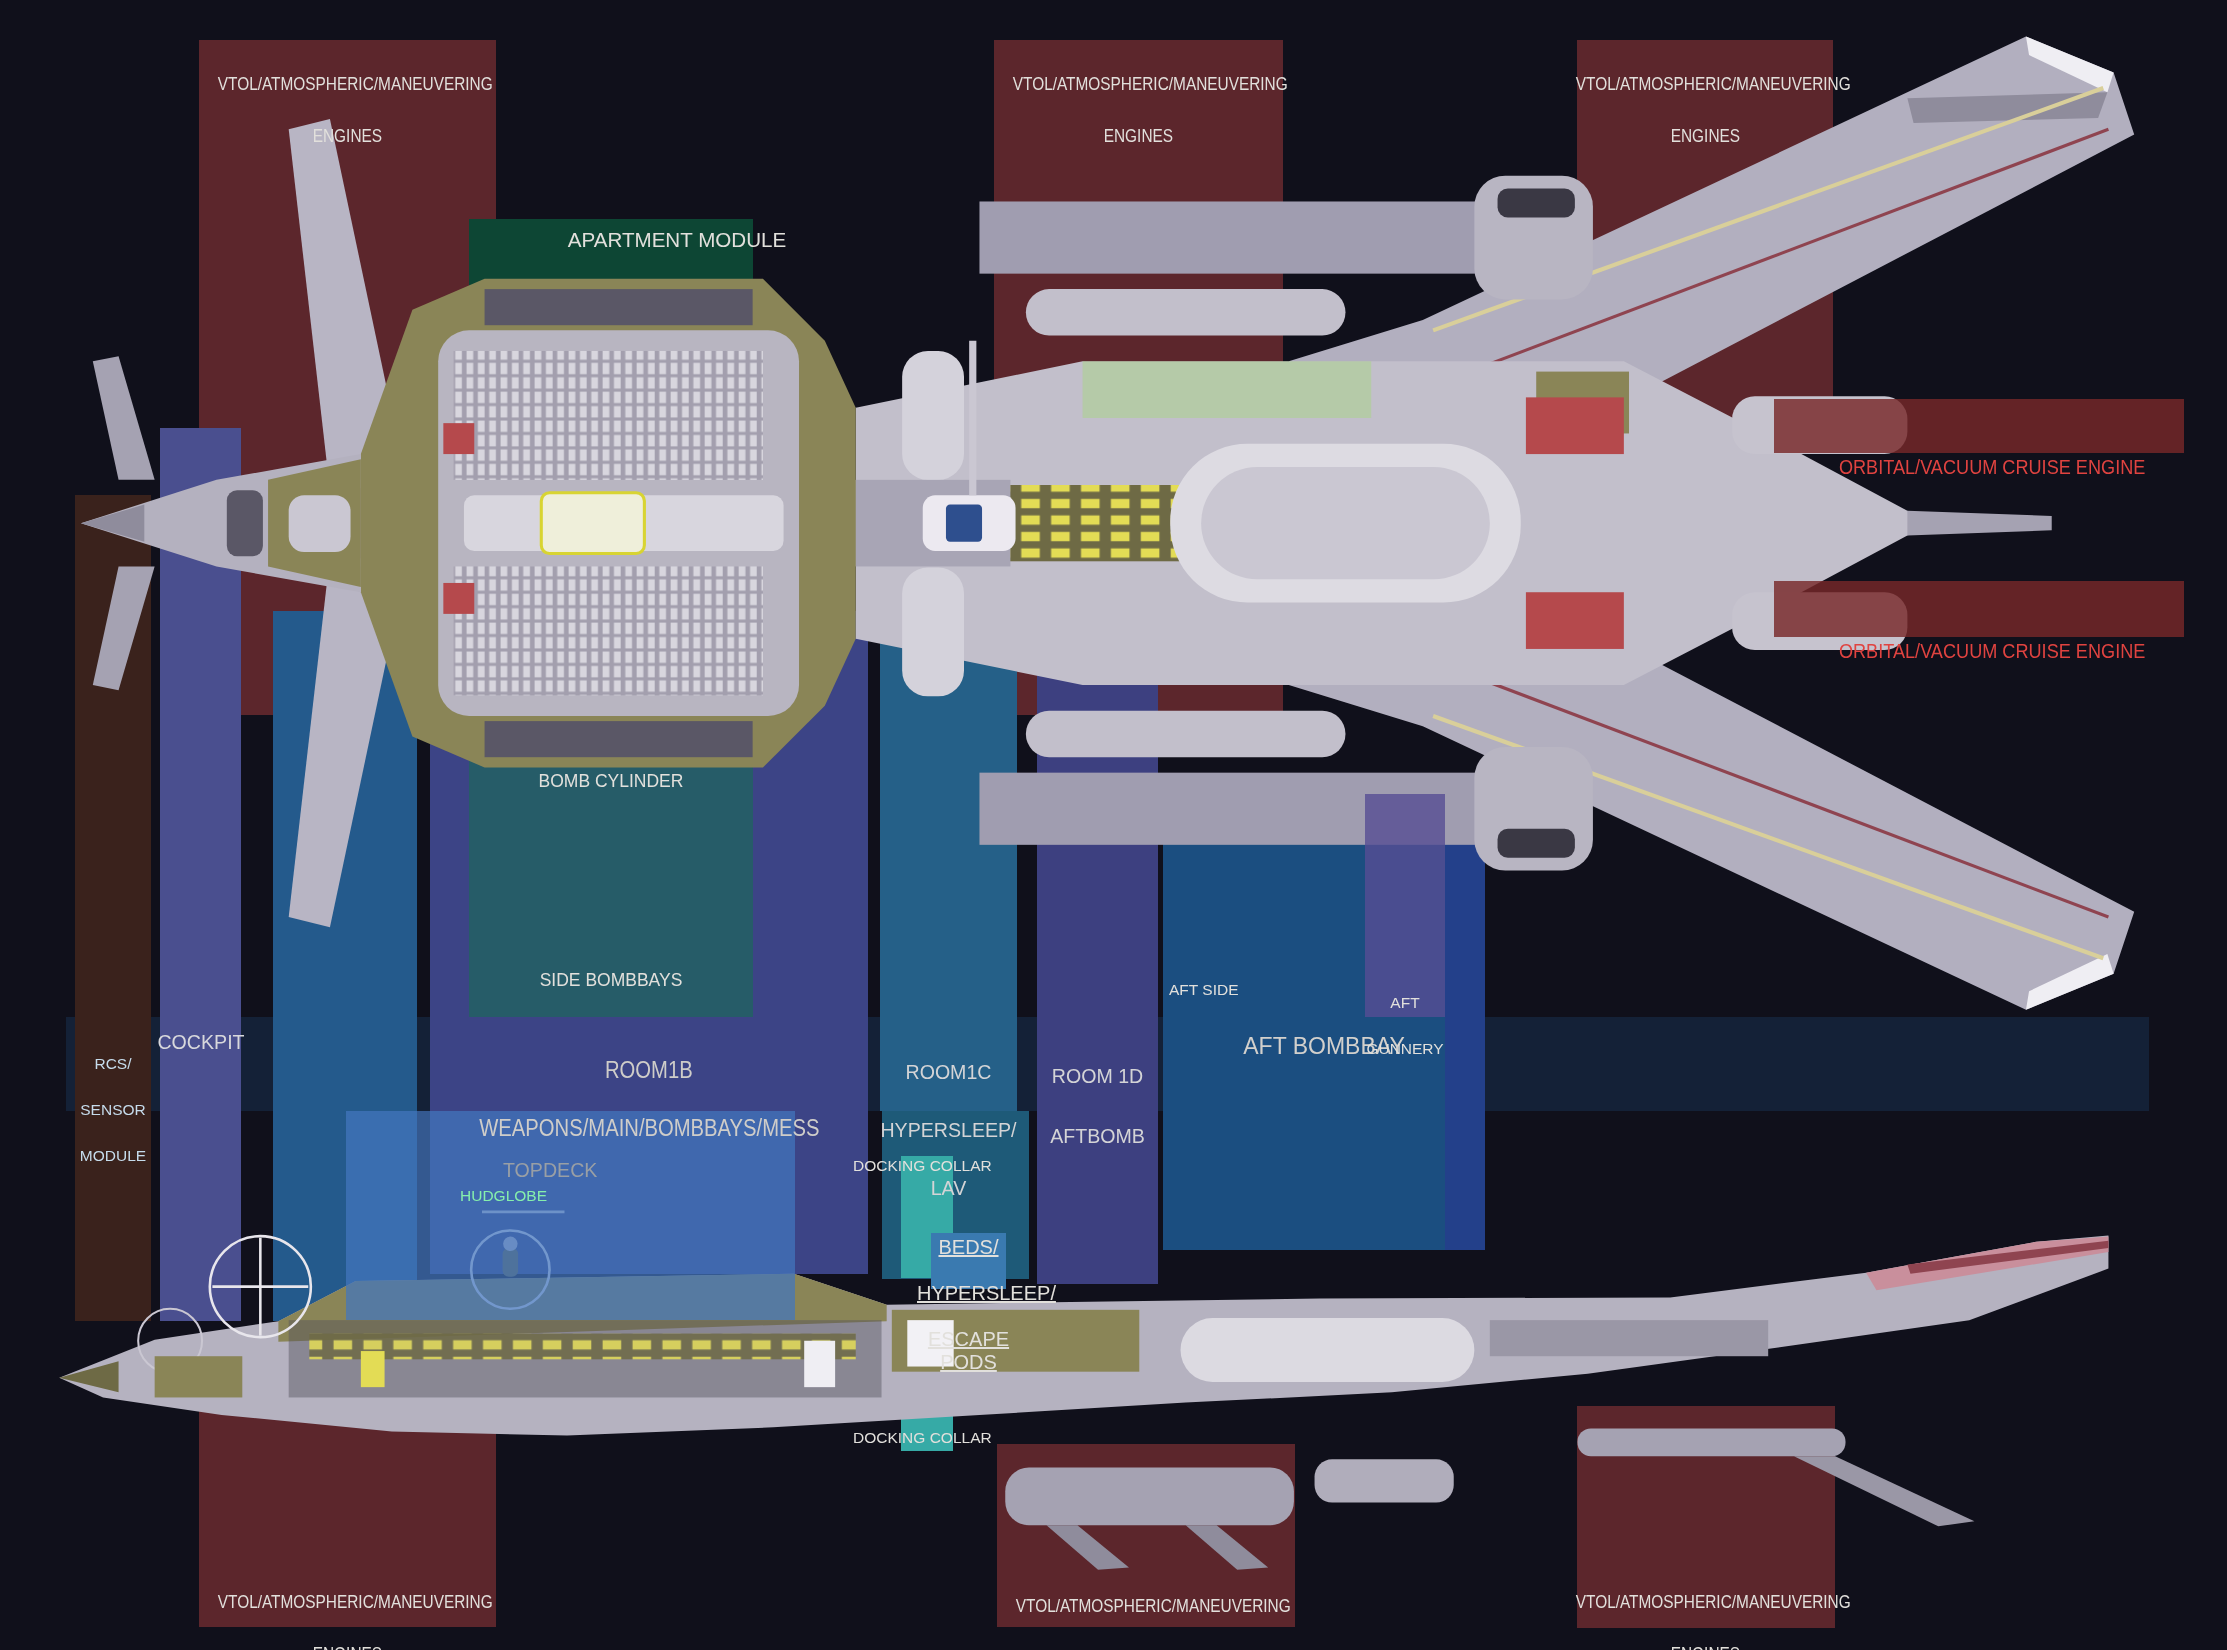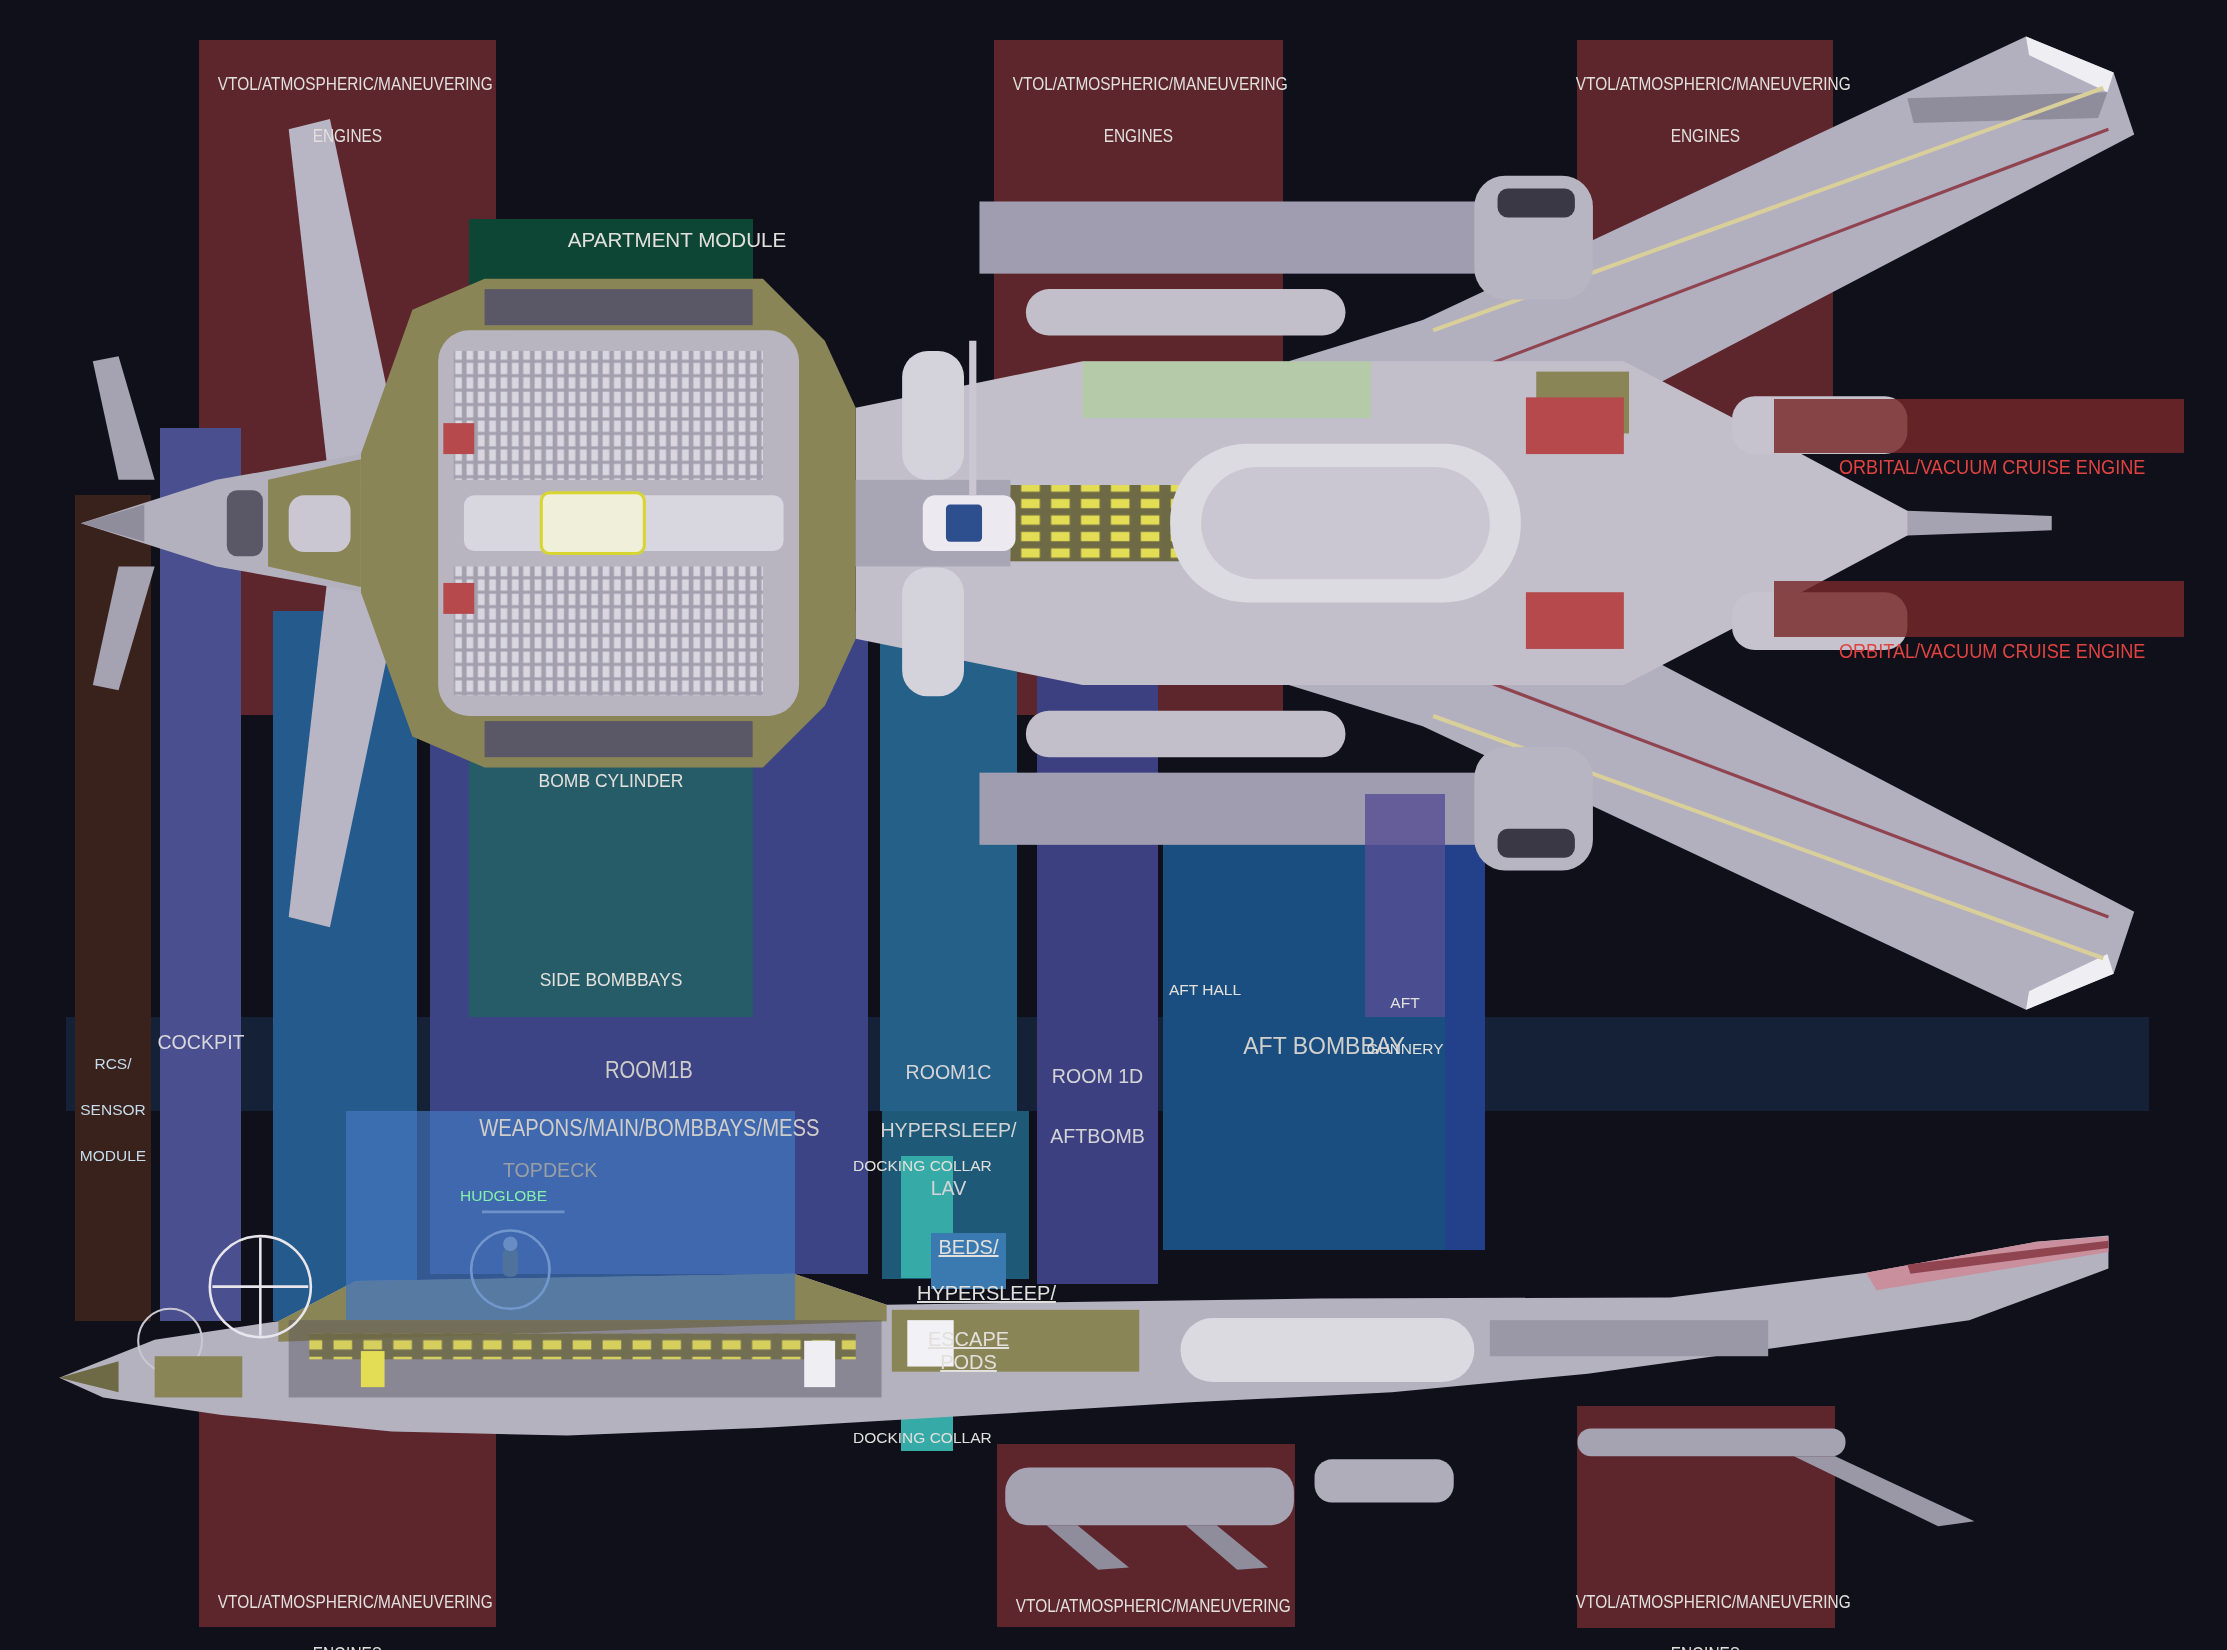--- a/index.html
+++ b/index.html
@@ -210,21 +210,21 @@
   <div class="label" style="left:880px;top:1029px;width:137px;font-size:19.6px;line-height:29px;color:#d4d4d6;">
     <span>ROOM1C</span><br>
     <span>HYPERSLEEP/</span><br>
     <span>LAV</span>
   </div>
   <div class="label" style="left:1037px;top:1031px;width:121px;font-size:19.6px;line-height:30px;color:#d4d4d6;">
     <span>ROOM 1D</span><br>
     <span>AFTBOMB</span>
   </div>
   <div class="label nowrap" style="left:1163px;top:1033px;width:322px;font-size:23px;color:#d2d0cc;">AFT BOMBBAY</div>
-  <div class="label nowrap" style="left:1169px;top:981px;font-size:15.5px;text-align:left;">AFT HALL</div>
+  <div class="label nowrap" style="left:1169px;top:981px;font-size:15.5px;text-align:left;">AFT SIDE</div>
   <div class="label" style="left:1365px;top:968px;width:80px;font-size:15.5px;line-height:23px;">
     <span>AFT</span><br>
     <span>GUNNERY</span>
   </div>
 
   <div class="label nowrap" style="left:503px;top:1159px;font-size:19.6px;text-align:center;color:#999fa5;">TOPDECK</div>
   <div class="label nowrap" style="left:460px;top:1187px;font-size:15.5px;text-align:left;color:#86efac;">HUDGLOBE</div>
 
   <div class="label nowrap" style="left:853px;top:1157px;font-size:15.5px;text-align:left;">DOCKING COLLAR</div>
   <div class="label" style="left:917px;top:1213px;width:103px;font-size:20px;line-height:23px;text-decoration:underline;">

